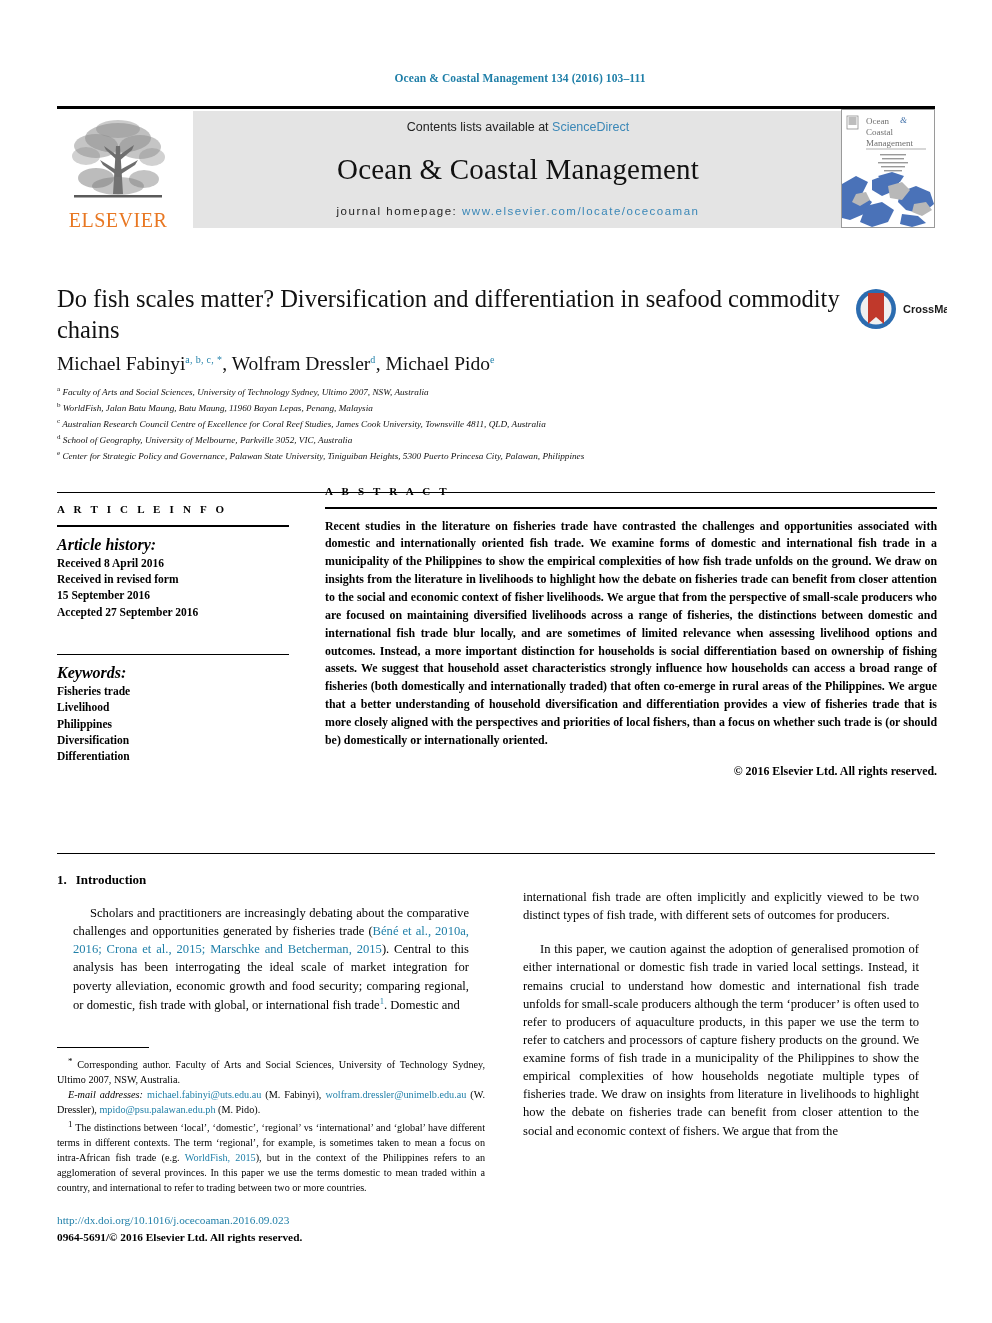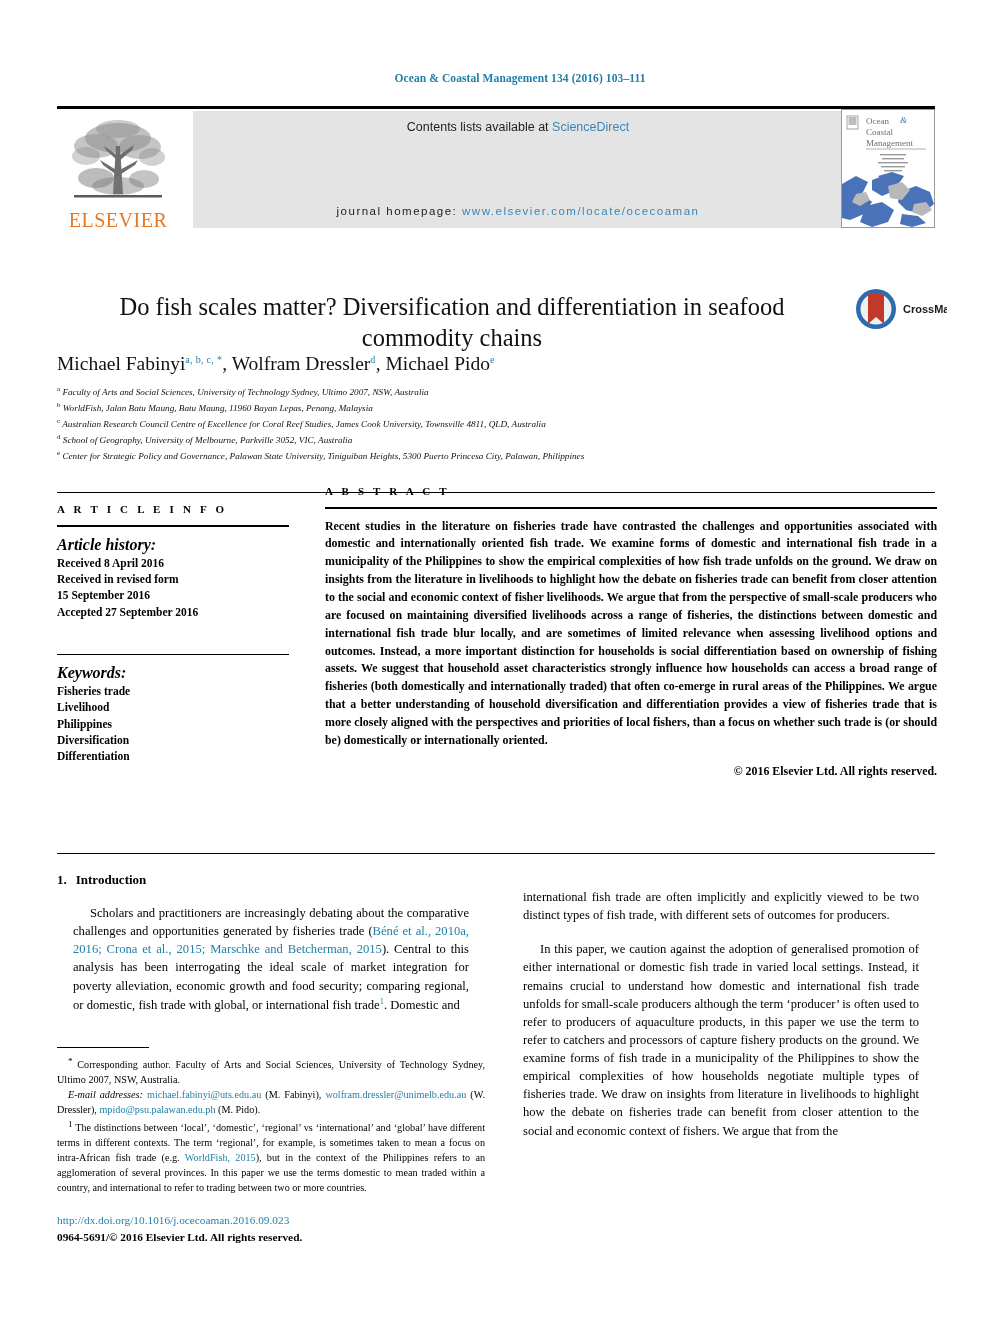--- a/index.html
+++ b/index.html
@@ -123,23 +123,22 @@
   
   .title-block {
     position: absolute;
     left: 57px; top: 283px;
     width: 790px;
   }
   .article-title {
     font-size: 24.5px;
     font-weight: normal;
     line-height: 1.28;
-    margin: 8px;
+    margin: 0;
     color: #111111;
-    text-align: center;
   }
   .crossmark {
     position: absolute;
     left: 855px; top: 286px;
     width: 92px;
     height: 46px;
   }
   .crossmark svg { display: block; }
 
   .authors {
@@ -349,20 +348,21 @@
         </g>
         <rect x="8" y="79" width="88" height="2.5" fill="#5a5a5a"></rect>
       </svg>
       <div class="elsevier-word">ELSEVIER</div>
     </div>
 
     <div class="grayband">
       <div class="contents-line">
         <span>Contents lists available at </span><span class="sd">ScienceDirect</span>
       </div>
+      <div class="journal-title">Ocean &amp; Coastal Management</div>
       <div class="homepage-line">
         <span>journal homepage: </span><span class="url">www.elsevier.com/locate/ocecoaman</span>
       </div>
     </div>
 
     <div class="cover-thumb">
       <svg viewBox="0 0 92 117" width="92" height="117">
         <rect x="0" y="0" width="92" height="117" fill="#ffffff"></rect>
         <rect x="5" y="6" width="11" height="13" fill="#ffffff" stroke="#8d8d8d" stroke-width="0.8"></rect>
         <g fill="#7d7d7d">

